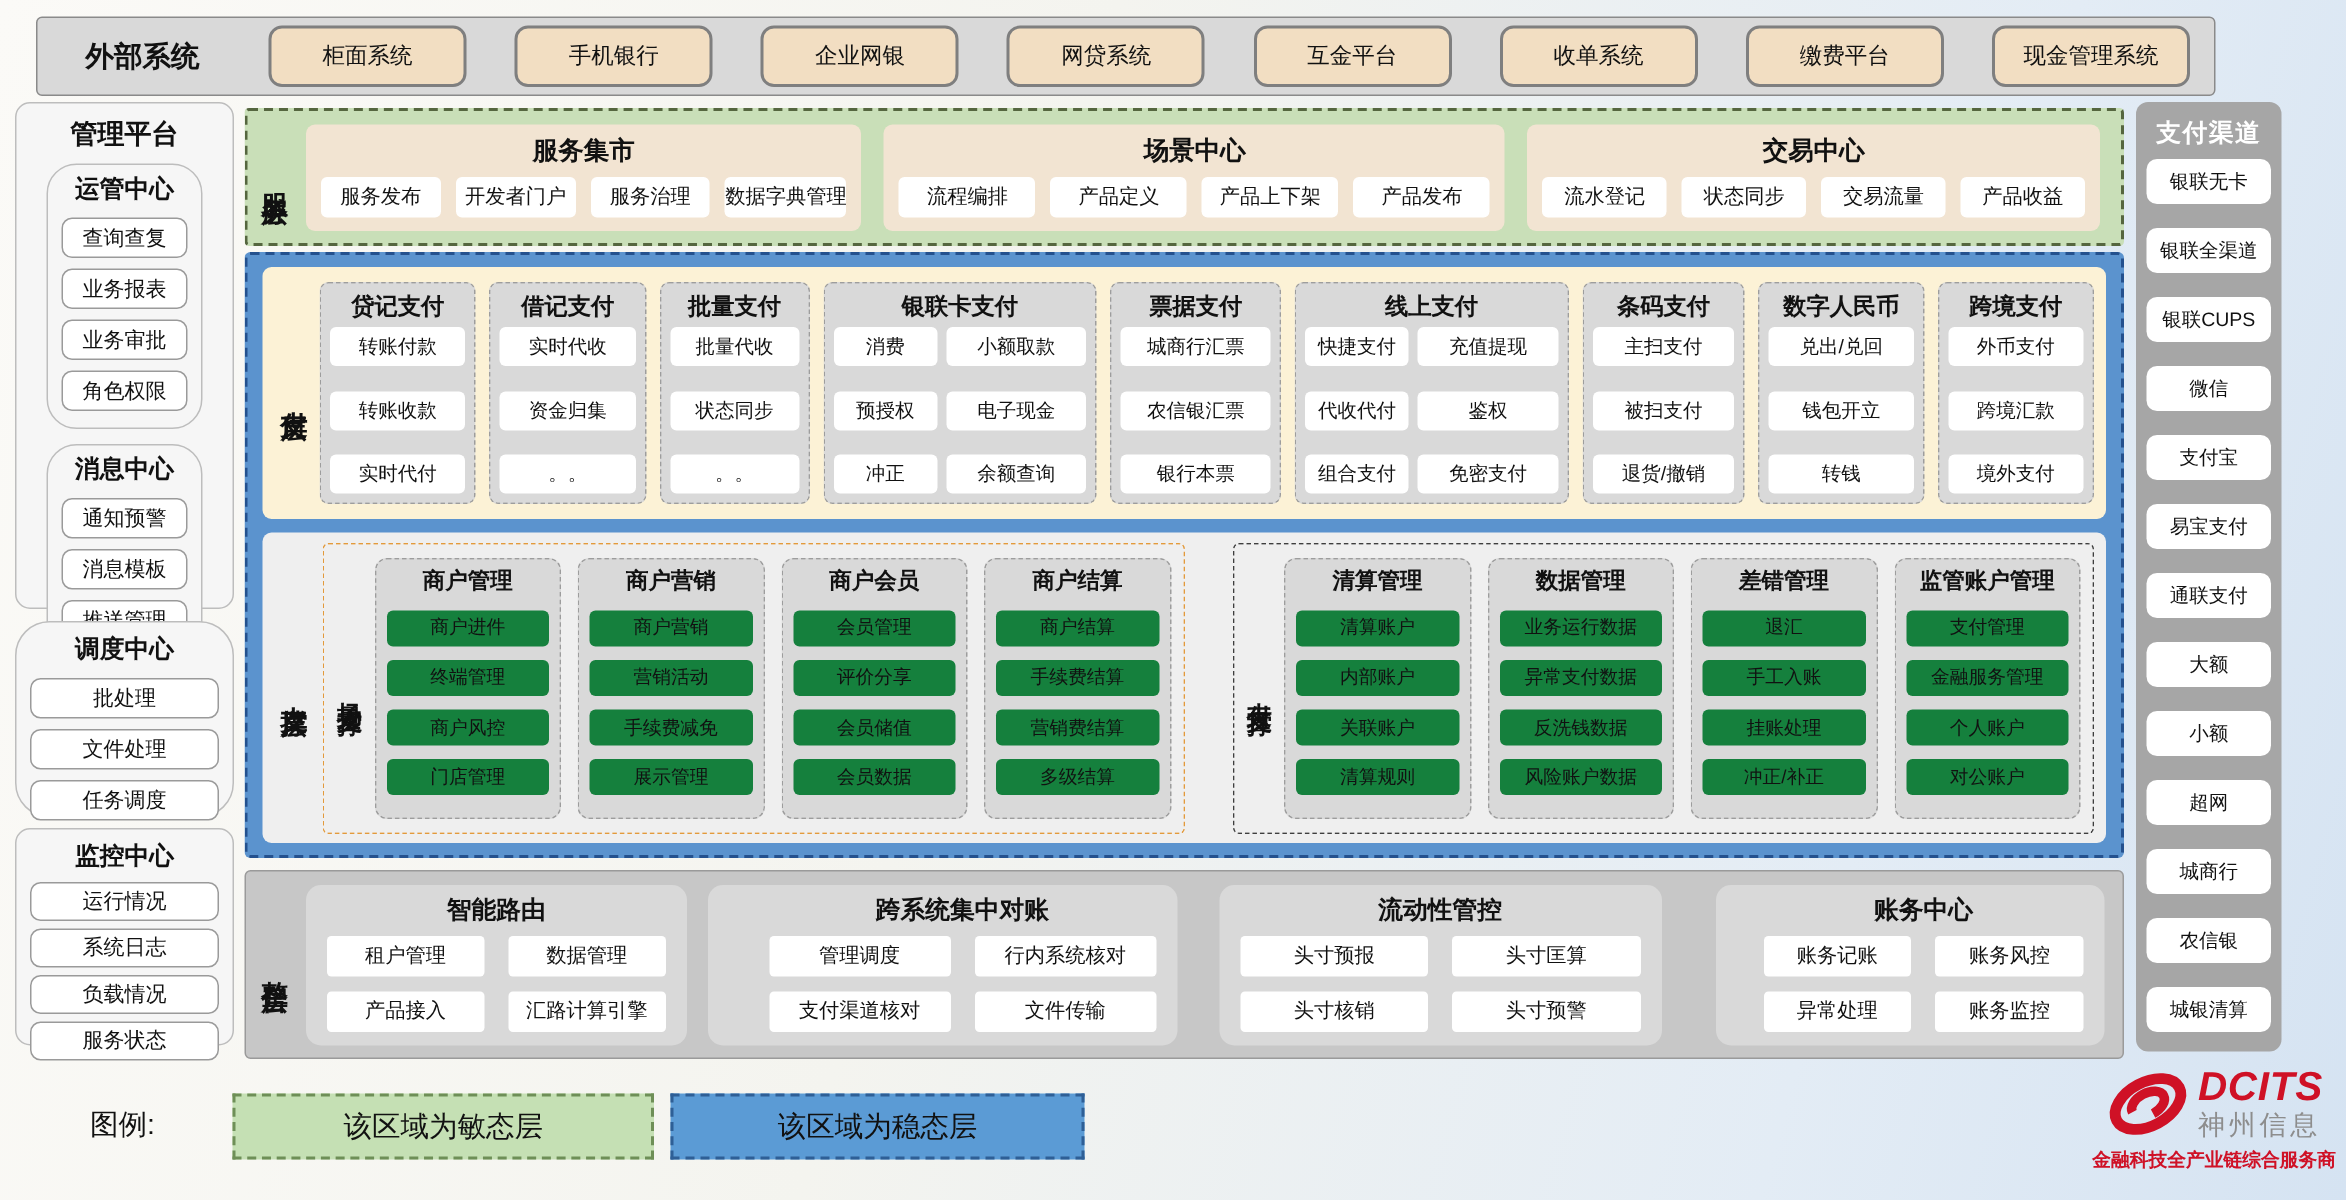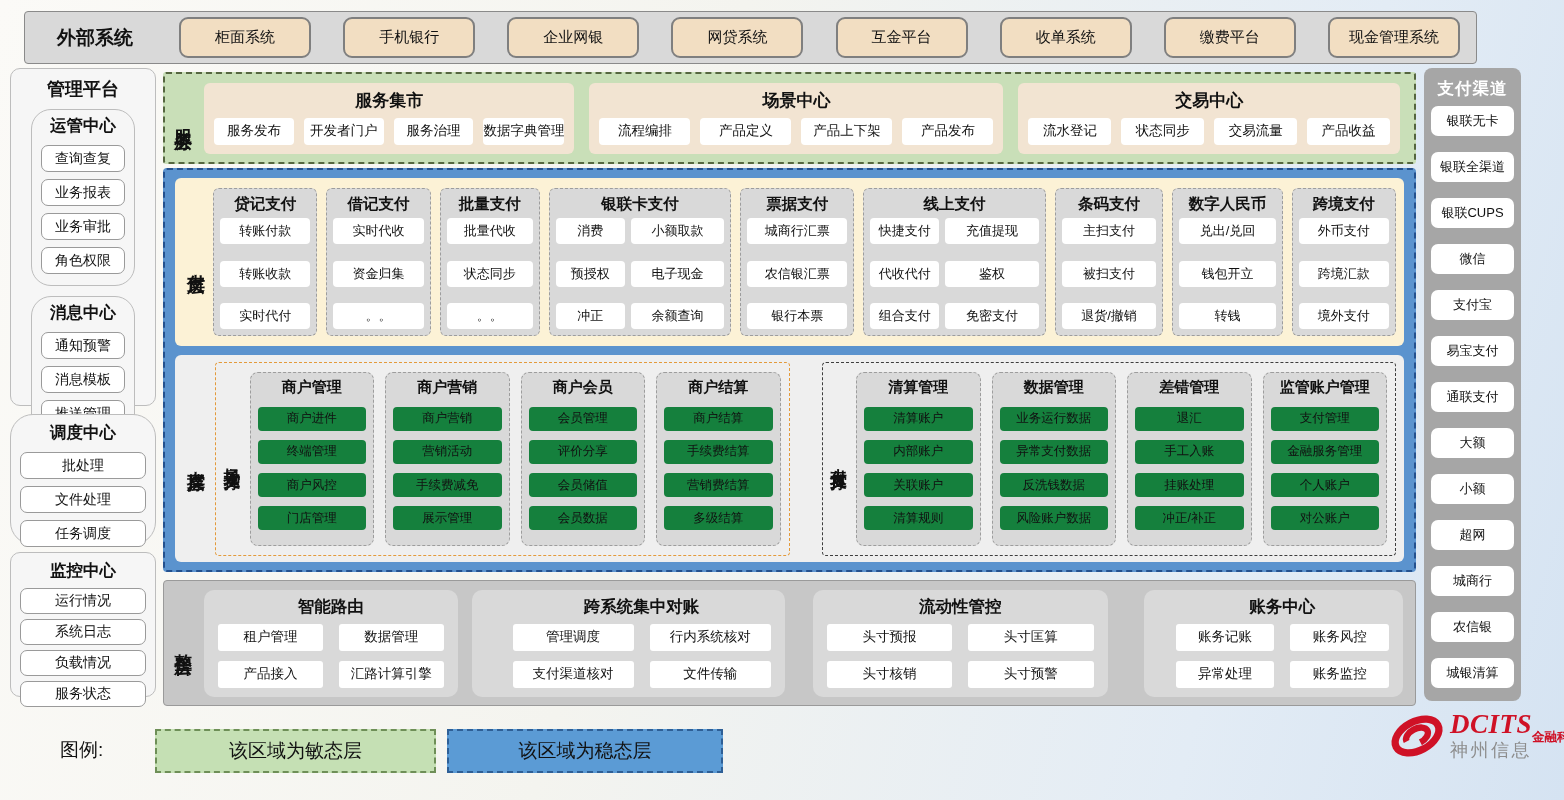--- a/index.html
+++ b/index.html
@@ -96,21 +96,21 @@
   .ch-btn{background:#fff;border-radius:7px;height:30px;display:flex;align-items:center;
     justify-content:center;font-size:13px;white-space:nowrap;}
 
   
   .legend-label{position:absolute;left:60px;top:737px;font-size:19px;}
   .legend-box{position:absolute;display:flex;align-items:center;justify-content:center;
     font-size:19px;box-sizing:border-box;font-weight:500;}
   .legend-green{left:155px;top:729px;width:281px;height:44px;background:#c5e0b4;border:2px dashed #6e8f57;}
   .legend-blue{left:447px;top:729px;width:276px;height:44px;background:#5b9bd5;border:2.5px dashed #2e5f96;}
 
-  .logo{position:absolute;left:1388px;top:710px;width:176px;display:flex;align-items:center;font-family:Liberation Serif, serif;}
+  .logo{position:absolute;left:1388px;top:710px;width:176px;display:flex;flex-direction:column;align-items:center;}
   .logo-top{display:flex;align-items:center;gap:4px;}
   .logo-icon{width:58px;height:52px;}
   .logo-brand{color:#cf1126;font-weight:bold;font-style:italic;font-size:27px;line-height:1;letter-spacing:0.5px;}
   .logo-company{color:#8d8d8d;font-size:18px;letter-spacing:2.5px;line-height:1.15;margin-top:2px;}
   .logo-tagline{color:#cf1126;font-weight:bold;font-size:12.5px;margin-top:3px;white-space:nowrap;}
 </style>
 </head>
 <body>
 
 <div class="ext-bar">

